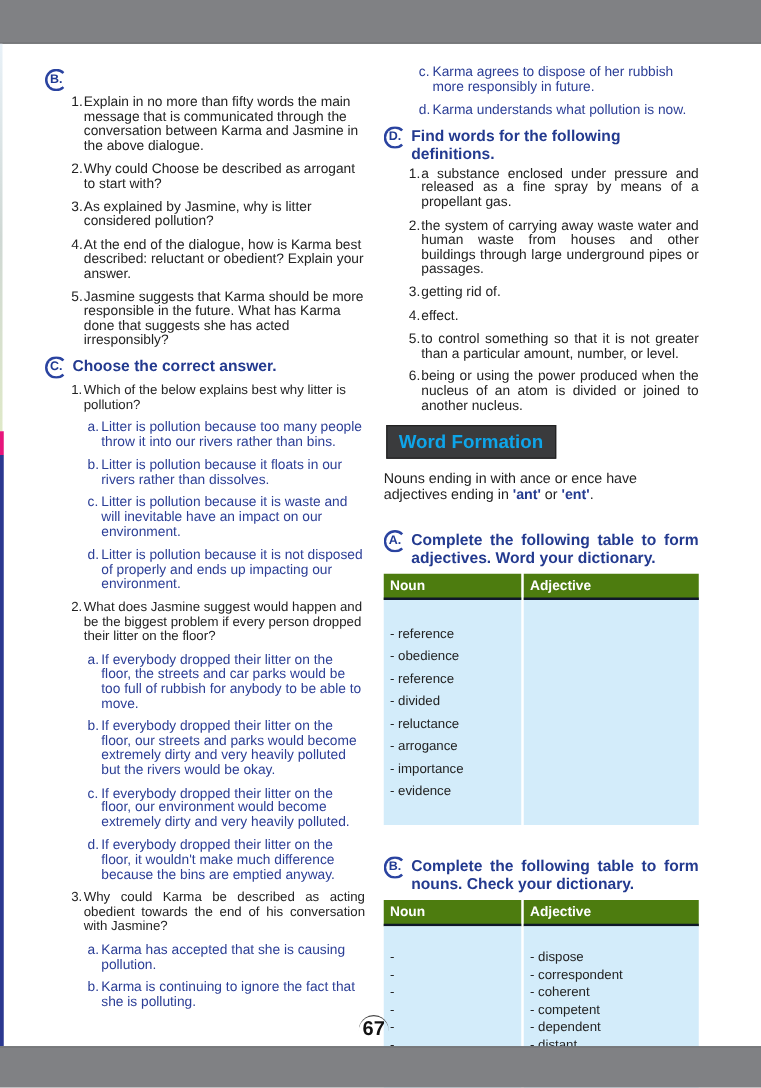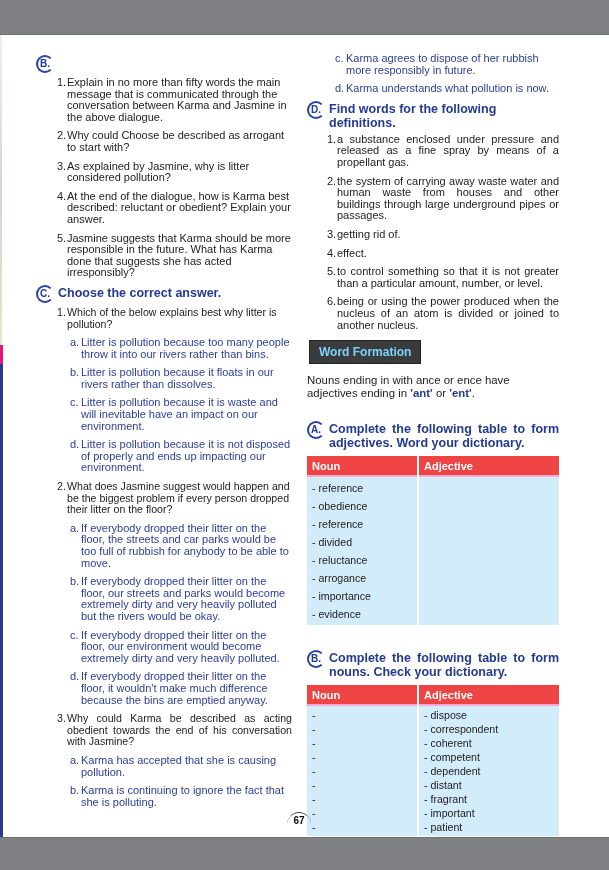--- a/index.html
+++ b/index.html
@@ -28,31 +28,31 @@
   .justify { text-align: justify; }
 
   .q { display: flex; font-size: 11px; line-height: 11.6px; color: #222; margin: 0 0 7px 21px; }
   .q .num { flex: none; width: 10px; }
   .q .txt { flex: 1; }
   .q.arial { font-family: "Liberation Sans", sans-serif; font-size: 10.6px; }
   .opt { display: flex; font-size: 11px; line-height: 11.6px; color: #2b3e96; margin: 0 0 7px 34px; }
   .opt .num { flex: none; width: 11px; }
   .opt .txt { flex: 1; }
 
-  .wf-tab { display: inline-block; background: #3a3b3d; color: #7dd3fc; font-weight: bold; font-size: 12px; padding: 4px 9px; border: 1px solid #222; margin: 2px 0 10px 2px; }
+  .wf-tab { display: inline-block; background: #3a3b3d; color: #0ea5e9; font-weight: bold; font-size: 15px; padding: 4px 9px; border: 1px solid #222; margin: 2px 0 10px 2px; }
   .note { font-size: 11.4px; line-height: 13px; color: #222; margin-bottom: 22px; }
   .note b { color: #233a8f; }
 
   table.wt { border-collapse: separate; border-spacing: 2px 0; width: 256px; margin-left: -2px; }
-  table.wt th { background: #ef4444; color: #fff; font-size: 11px; text-align: left; padding: 4px 5px 3px; border-bottom: 2px solid #f9a8d4; }
-  table.wt td { background: #d3ecfa; font-size: 10.6px; color: #222; vertical-align: top; padding: 2px 5px; }
+  table.wt th { background: #4d7c0f; color: #fff; font-size: 11px; text-align: left; padding: 4px 5px 3px; border-bottom: 2px solid #0f172a; }
+  table.wt td { background: #d3ecfa; font-size: 10.6px; color: #222; vertical-align: top; padding: 18px 5px; }
   .rowsA div { height: 18px; line-height: 18px; }
   .rowsB div { height: 14px; line-height: 14px; }
 
-  .page-num { position: absolute; left: 284px; top: 815px; width: 30px; text-align: center; font-weight: bold; font-size: 10px; color: #111; }
+  .page-num { position: absolute; left: 284px; top: 815px; width: 30px; text-align: center; font-weight: bold; font-size: 16px; color: #111; }
   .page-arc { position: absolute; left: 287px; top: 812px; width: 24px; height: 24px; border-top: 1.5px solid #444; border-radius: 50%; }
 </style>
 </head>
 <body>
 
 <div class="topbar"></div>
 <div class="left-edge-top"></div>
 <div class="left-edge-pink"></div>
 <div class="left-edge-blue"></div>
 

